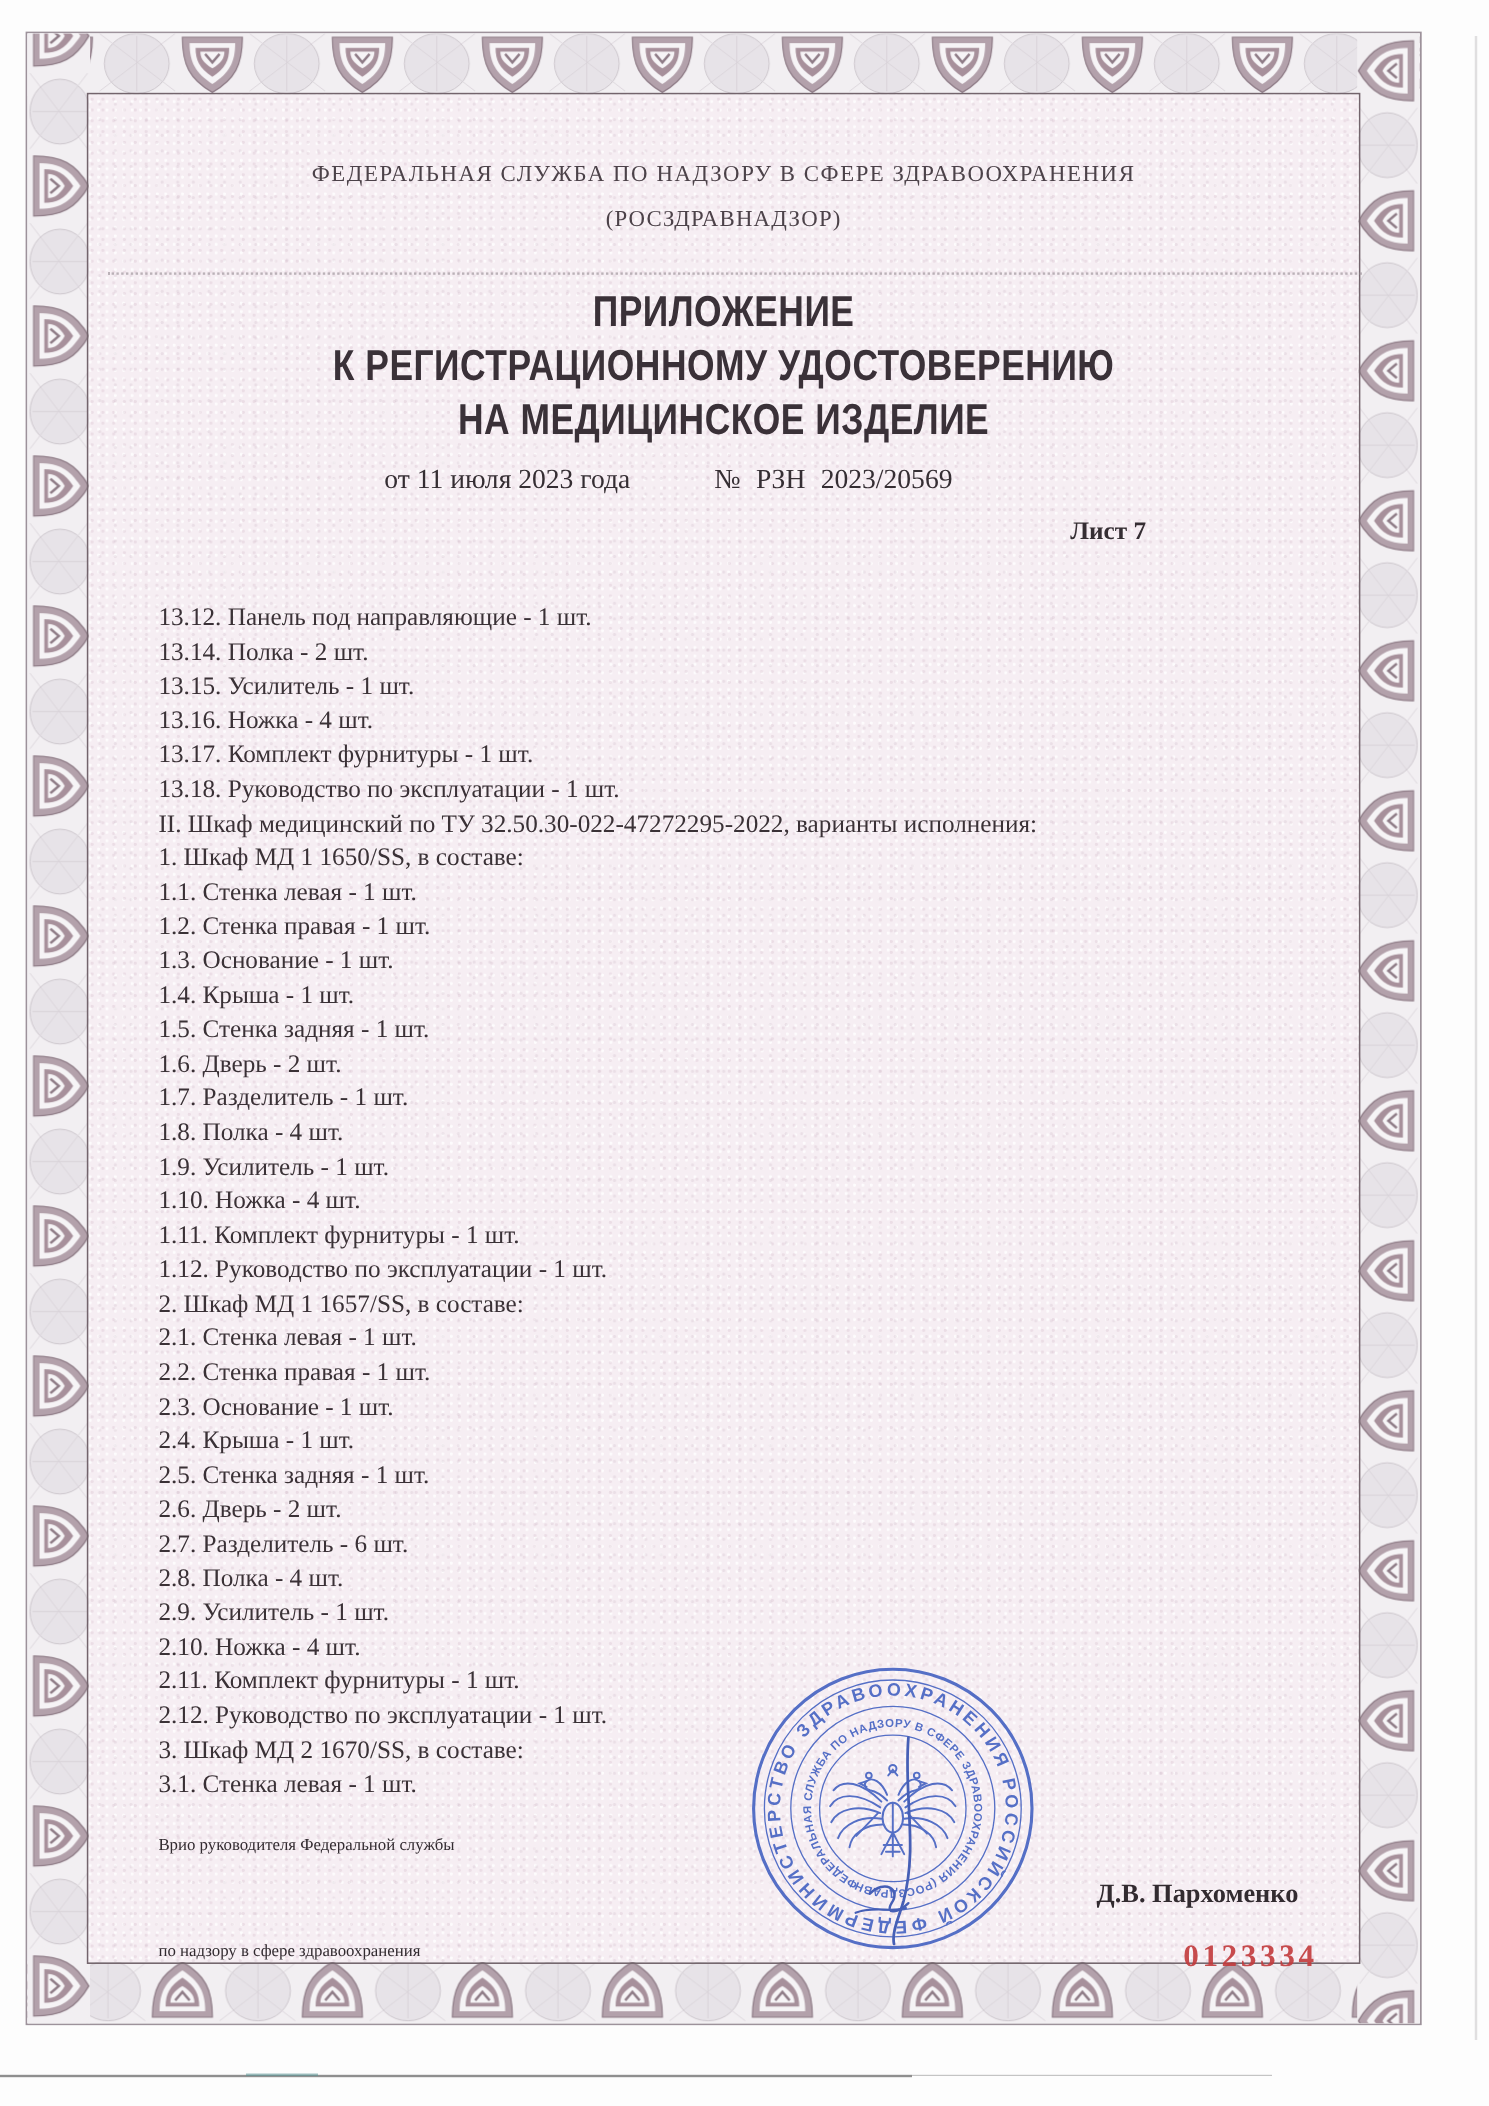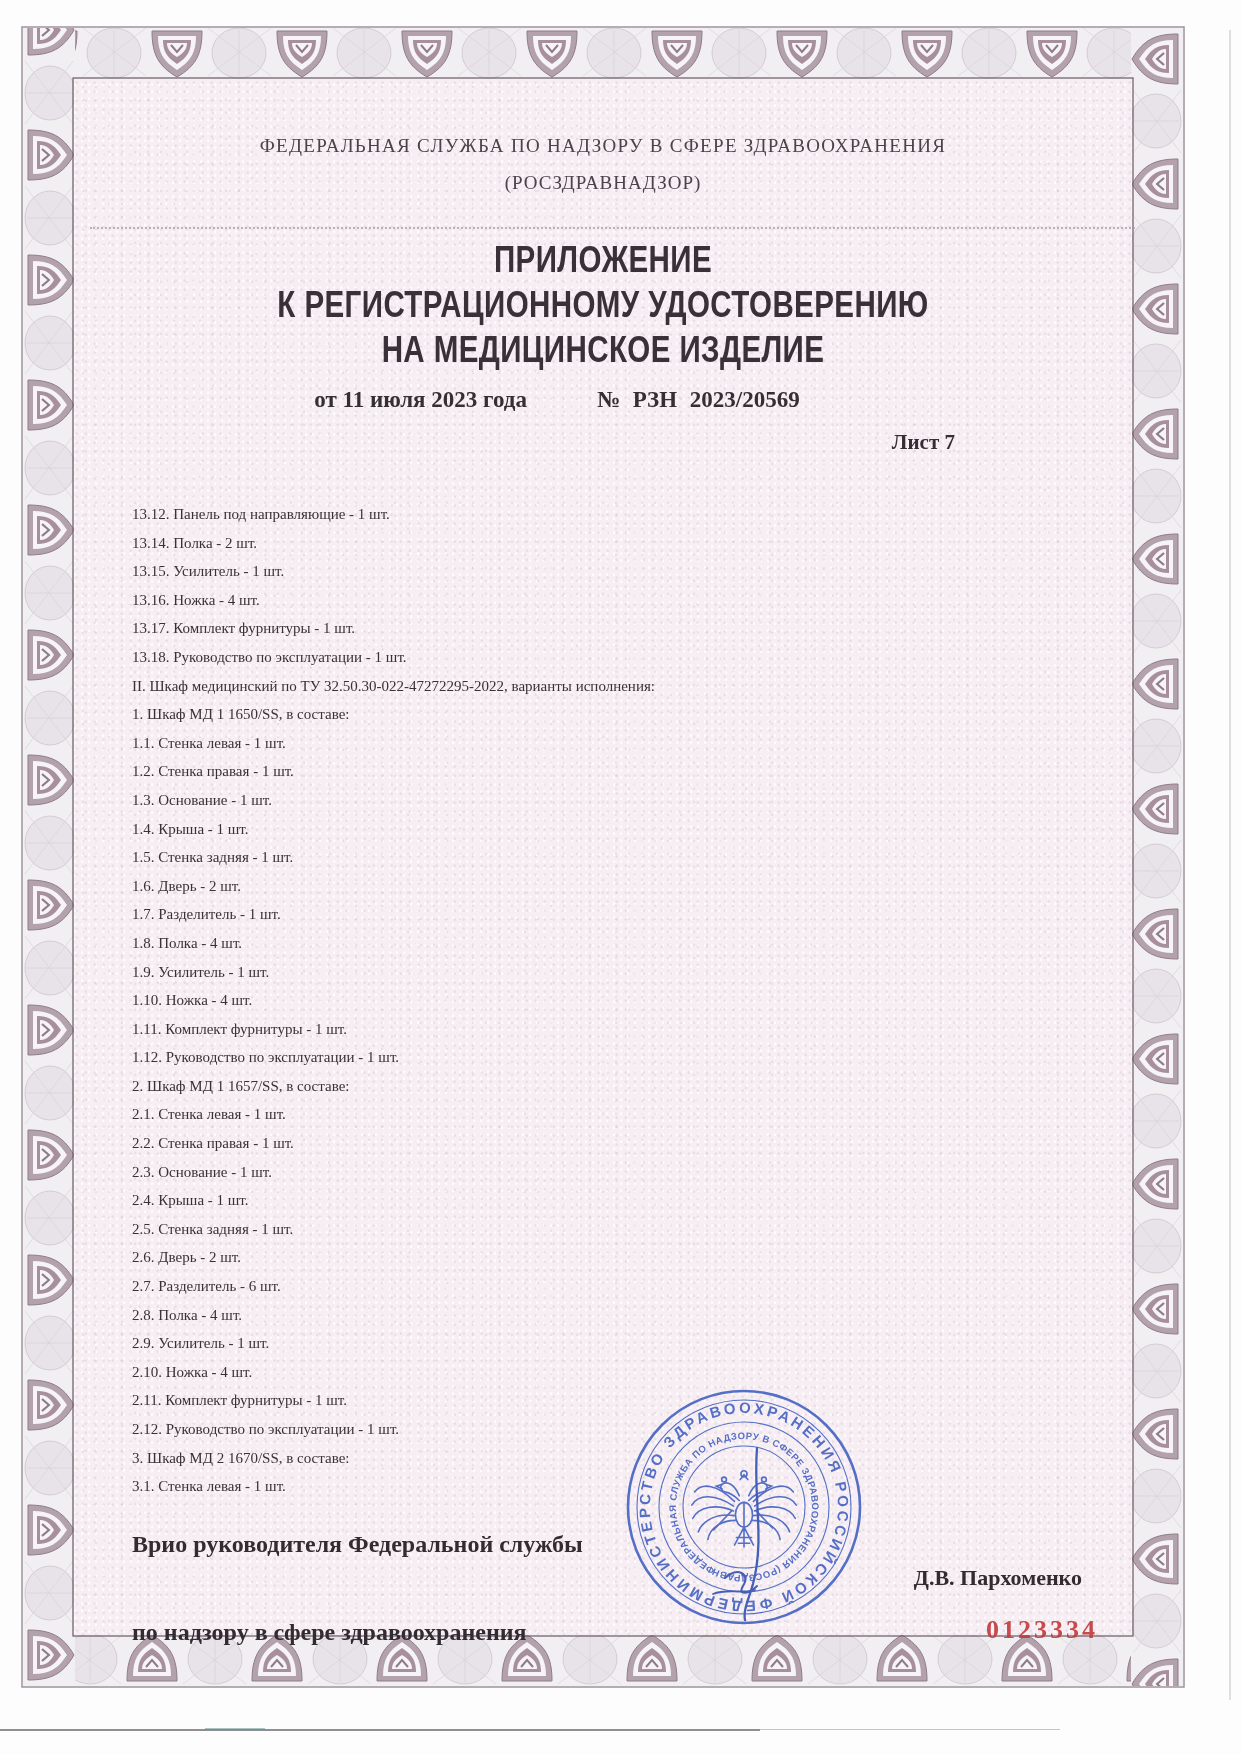--- a/index.html
+++ b/index.html
@@ -15,26 +15,26 @@
          background-size:9px 9px, 13px 13px, 7px 7px;}
   .hdr{position:absolute;left:0;width:100%;text-align:center;font-size:19px;
        letter-spacing:1.3px;color:#4c4249;}
   .hdr1{top:56px;} .hdr2{top:93px;letter-spacing:1px;}
   .sep{position:absolute;left:16px;top:148px;width:1045px;border-top:2px dotted #a399a0;opacity:.7;}
   .ttl{position:absolute;left:0;width:100%;text-align:center;
        font-family:"Liberation Sans", sans-serif;font-weight:bold;font-size:36px;
        color:#3a3138;transform:scaleX(.82);transform-origin:center;letter-spacing:.5px;}
   .t1{top:160px;} .t2{top:205px;} .t3{top:250px;}
   .daterow{position:absolute;left:0;top:308px;width:100%;display:flex;justify-content:center;
-           gap:70px;font-weight:bold;font-size:23px;color:#352e33;transform:translateX(-46px);}
+           gap:70px;font-weight:normal;font-size:23px;color:#352e33;transform:translateX(-46px);}
   .daterow .num{word-spacing:7px;}
   .sheet{position:absolute;right:177px;top:351px;font-weight:bold;font-size:21px;color:#352e33;}
-  .list{position:absolute;left:58px;top:421px;width:940px;font-size:15px;line-height:28.6px;
+  .list{position:absolute;left:58px;top:421px;width:940px;font-size:21px;line-height:28.6px;
         color:#3a3136;}
-  .sig{position:absolute;left:58px;font-weight:bold;font-size:24px;color:#322b30;}
+  .sig{position:absolute;left:58px;font-weight:normal;font-size:14px;color:#322b30;}
   .sig1{top:1452px;} .sig2{top:1540px;}
   .signame{position:absolute;right:50px;top:1486px;font-weight:bold;font-size:22px;color:#322b30;}
   .serial{position:absolute;left:912px;top:1536px;font-family:Liberation Serif, serif;
           font-weight:bold;font-size:26px;letter-spacing:3px;color:#c23a3c;opacity:.9;}
   svg.stamp{position:absolute;left:551px;top:1309px;}
   .scanline{position:absolute;left:0;top:1729px;width:760px;height:0;
             border-top:2px solid #8f8f8f;}
   .scanline2{position:absolute;left:760px;top:1729px;width:300px;height:0;
              border-top:1px solid #c4c4c4;}
   .scanline3{position:absolute;left:205px;top:1728px;width:60px;height:0;

